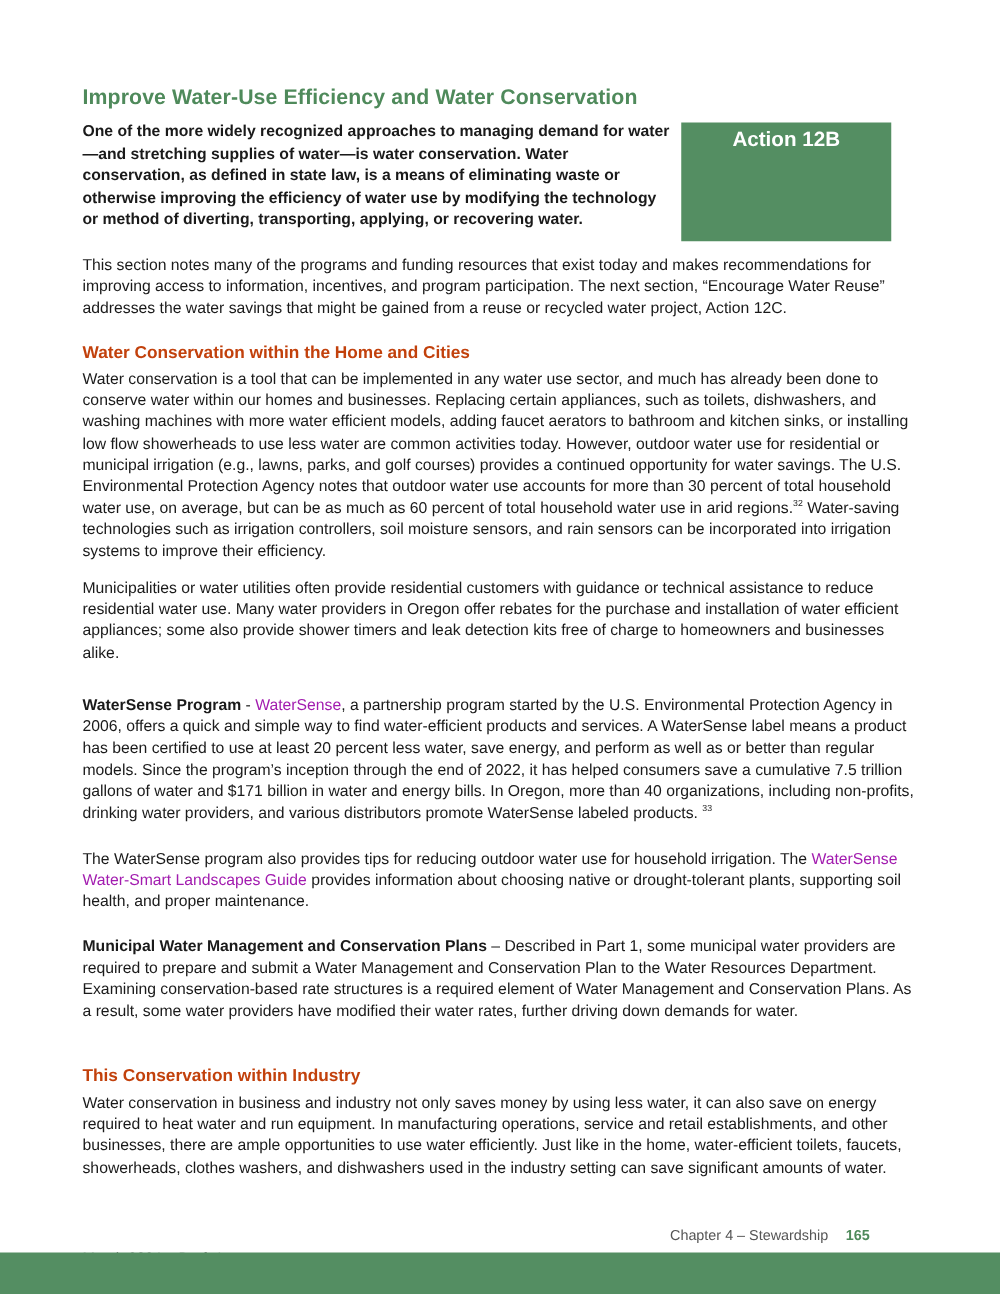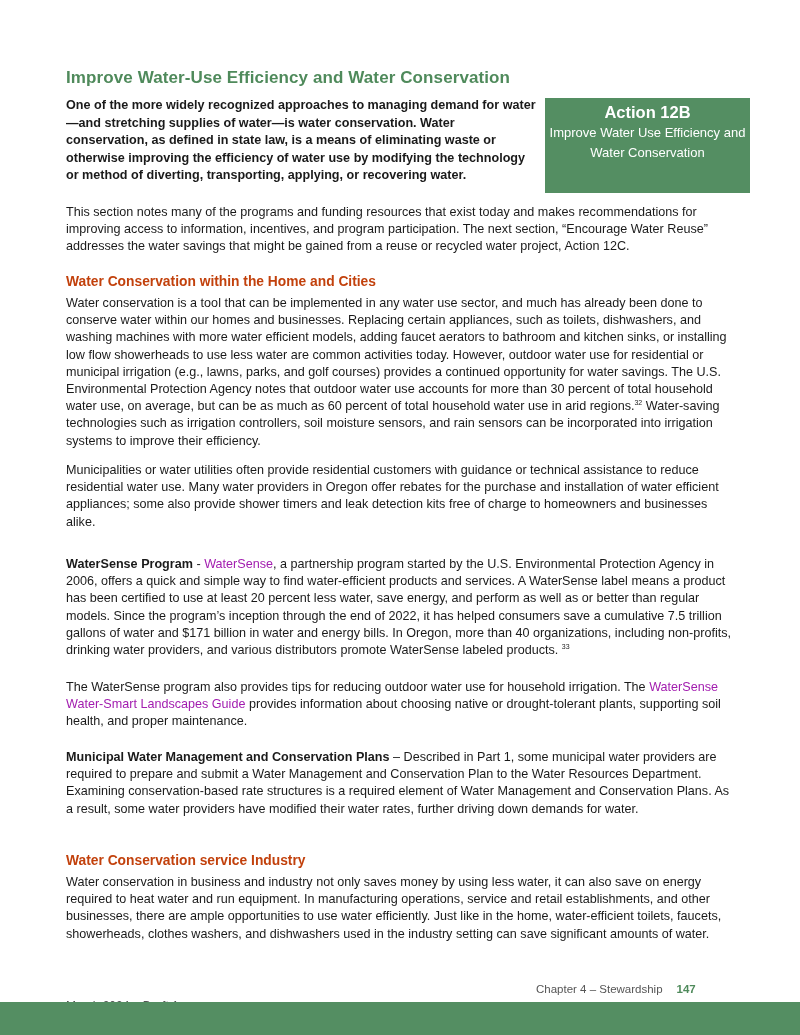--- a/index.html
+++ b/index.html
@@ -10,21 +10,21 @@
   }
   .title {
     position: absolute; left: 66px; top: 68px; margin: 0;
     font-size: 17px; font-weight: bold; color: #4f8a5b; letter-spacing: 0.1px;
   }
   .intro {
     position: absolute; left: 66px; top: 97px; width: 470px;
     font-size: 12.6px; line-height: 17.5px; margin: 0; font-weight: bold;
   }
   .action-box {
-    position: absolute; left: 545px; top: 98px; width: 205px; height: 95px;
+    position: absolute; left: 545px; top: 98px; width: 168px; height: 95px;
     background: #548e62; color: #ffffff; text-align: center;
   }
   .action-box .a-title { font-size: 16.5px; font-weight: bold; margin-top: 3px; line-height: 22px; }
   .action-box .a-sub { font-size: 13px; line-height: 19.5px; }
   p.body {
     position: absolute; left: 66px; width: 670px; margin: 0;
     font-size: 12.6px; line-height: 17.2px;
   }
   h2.sub {
     position: absolute; left: 66px; margin: 0; font-size: 13.8px; font-weight: bold; color: #c2410c;
@@ -44,36 +44,35 @@
 </style>
 </head>
 <body>
 
 <h1 class="title">Improve Water-Use Efficiency and Water Conservation</h1>
 
 <p class="intro">One of the more widely recognized approaches to managing demand for water—and stretching supplies of water—is water conservation. Water conservation, as defined in state law, is a means of eliminating waste or otherwise improving the efficiency of water use by modifying the technology or method of diverting, transporting, applying, or recovering water.</p>
 
 <div class="action-box">
   <div class="a-title">Action 12B</div>
-  <div class="a-sub">Improve Water Use Efficiency and Water Conservation</div>
 </div>
 
 <p class="body" style="top:204px;">This section notes many of the programs and funding resources that exist today and makes recommendations for improving access to information, incentives, and program participation. The next section, “Encourage Water Reuse” addresses the water savings that might be gained from a reuse or recycled water project, Action 12C.</p>
 
 <h2 class="sub" style="top:274px;">Water Conservation within the Home and Cities</h2>
 
 <p class="body" style="top:295px;"><span>Water conservation is a tool that can be implemented in any water use sector, and much has already been done to conserve water within our homes and businesses. Replacing certain appliances, such as toilets, dishwashers, and washing machines with more water efficient models, adding faucet aerators to bathroom and kitchen sinks, or installing low flow showerheads to use less water are common activities today. However, outdoor water use for residential or municipal irrigation (e.g., lawns, parks, and golf courses) provides a continued opportunity for water savings. The U.S. Environmental Protection Agency notes that outdoor water use accounts for more than 30 percent of total household water use, on average, but can be as much as 60 percent of total household water use in arid regions.</span><sup>32</sup><span> Water-saving technologies such as irrigation controllers, soil moisture sensors, and rain sensors can be incorporated into irrigation systems to improve their efficiency.</span></p>
 
 <p class="body" style="top:462px;">Municipalities or water utilities often provide residential customers with guidance or technical assistance to reduce residential water use. Many water providers in Oregon offer rebates for the purchase and installation of water efficient appliances; some also provide shower timers and leak detection kits free of charge to homeowners and businesses alike.</p>
 
 <p class="body" style="top:556px;"><b>WaterSense Program</b><span> - </span><span class="link">WaterSense</span><span>, a partnership program started by the U.S. Environmental Protection Agency in 2006, offers a quick and simple way to find water-efficient products and services. A WaterSense label means a product has been certified to use at least 20 percent less water, save energy, and perform as well as or better than regular models. Since the program’s inception through the end of 2022, it has helped consumers save a cumulative 7.5 trillion gallons of water and $171 billion in water and energy bills. In Oregon, more than 40 organizations, including non-profits, drinking water providers, and various distributors promote WaterSense labeled products. </span><sup>33</sup></p>
 
 <p class="body" style="top:679px;"><span>The WaterSense program also provides tips for reducing outdoor water use for household irrigation. The </span><span class="link">WaterSense Water-Smart Landscapes Guide</span><span> provides information about choosing native or drought-tolerant plants, supporting soil health, and proper maintenance.</span></p>
 
 <p class="body" style="top:749px;"><b>Municipal Water Management and Conservation Plans</b><span> – Described in Part 1, some municipal water providers are required to prepare and submit a Water Management and Conservation Plan to the Water Resources Department. Examining conservation-based rate structures is a required element of Water Management and Conservation Plans. As a result, some water providers have modified their water rates, further driving down demands for water.</span></p>
 
-<h2 class="sub" style="top:853px;">Water Conservation service Industry</h2>
+<h2 class="sub" style="top:853px;">This Conservation within Industry</h2>
 
 <p class="body" style="top:874px;">Water conservation in business and industry not only saves money by using less water, it can also save on energy required to heat water and run equipment. In manufacturing operations, service and retail establishments, and other businesses, there are ample opportunities to use water efficiently. Just like in the home, water-efficient toilets, faucets, showerheads, clothes washers, and dishwashers used in the industry setting can save significant amounts of water.</p>
 
 <div class="footer-left">March 2024 – Draft 1</div>
-<div class="footer-right"><span>Chapter 4 – Stewardship</span><span class="page-num">147</span></div>
+<div class="footer-right"><span>Chapter 4 – Stewardship</span><span class="page-num">165</span></div>
 <div class="footer-bar"></div>
 
 </body></html>

